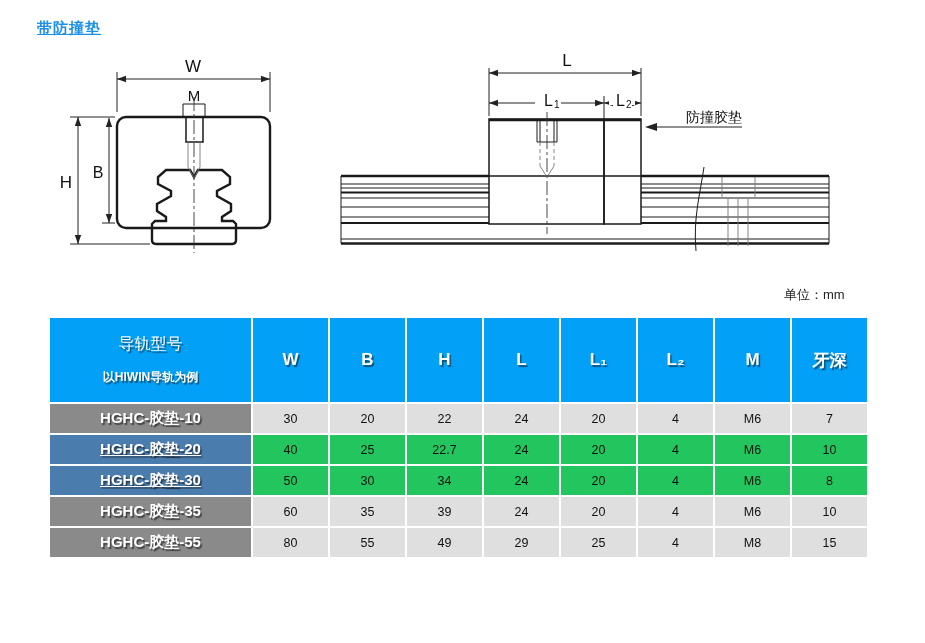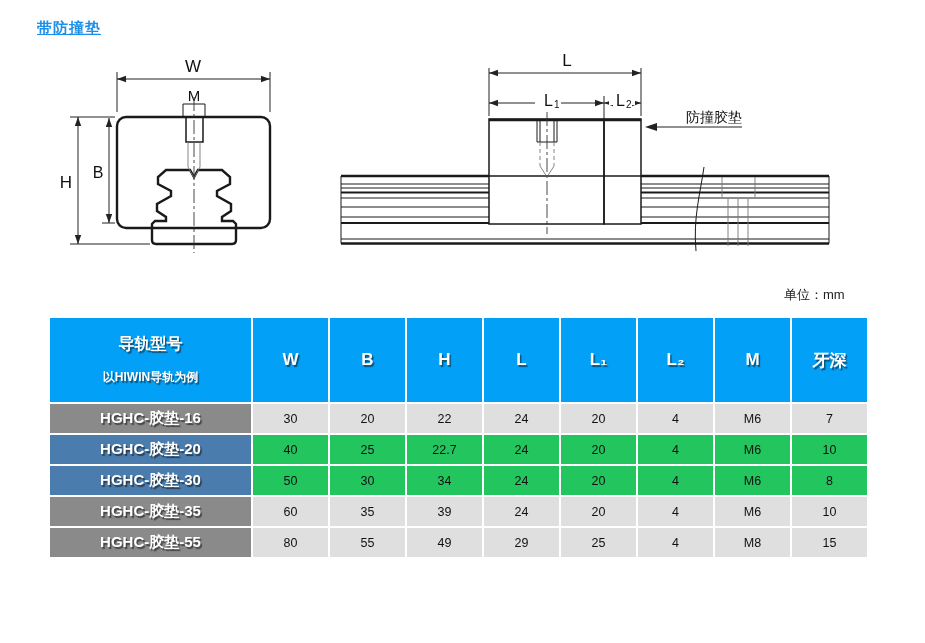--- a/index.html
+++ b/index.html
@@ -25,29 +25,29 @@
   }
   table.spec th,table.spec td{
     text-align:center;vertical-align:middle;padding:0;margin:0;
   }
   th.model-col{width:201px;}
   th.dim-col{width:75px;}
   thead th{
     background:#02a0f7;color:#ffffff;height:84px;font-weight:bold;
     font-size:17px;text-shadow:1.5px 1.5px 1px rgba(20,20,20,0.55);
   }
-  .model-title{font-size:16px;font-weight:bold;margin-bottom:14px;}
+  .model-title{font-size:16px;font-weight:normal;margin-bottom:14px;}
   .model-subtitle{font-size:12px;font-weight:bold;}
   tbody td{height:29px;font-size:12.5px;color:#111;background:#dfdfdf;}
   tbody td.model{
     background:#8a8a8a;color:#fff;font-weight:bold;font-size:15px;
     text-shadow:1.5px 1.5px 1px rgba(20,20,20,0.6);
   }
   tbody tr.blue td{background:#22c55e;}
-  tbody tr.blue td.model{background:#4a7cae;}
+  tbody tr.blue td.model{background:#4a7cae;text-decoration:underline;}
 
   
   .thick{stroke:#1a1a1a;stroke-width:2.4;fill:none;}
   .med{stroke:#1a1a1a;stroke-width:1.5;fill:none;}
   .thin{stroke:#1a1a1a;stroke-width:1;fill:none;}
   .faint{stroke:#777;stroke-width:0.9;fill:none;}
   .dim{stroke:#222;stroke-width:1;fill:none;}
   .dimtxt{fill:#111;font-family:"Liberation Sans","DejaVu Sans",sans-serif;}
   .arrow{fill:#222;stroke:none;}
   .cl{stroke:#333;stroke-width:0.9;fill:none;stroke-dasharray:14 3 3 3;}
@@ -190,21 +190,21 @@
         <th class="dim-col">H</th>
         <th class="dim-col">L</th>
         <th class="dim-col">L₁</th>
         <th class="dim-col">L₂</th>
         <th class="dim-col">M</th>
         <th class="dim-col">牙深</th>
       </tr>
   </thead>
   <tbody id="table-body">
       <tr>
-        <td class="model">HGHC-胶垫-16</td>
+        <td class="model">HGHC-胶垫-10</td>
         <td>30</td>
         <td>20</td>
         <td>22</td>
         <td>24</td>
         <td>20</td>
         <td>4</td>
         <td>M6</td>
         <td>7</td>
       </tr>
       <tr class="blue">

